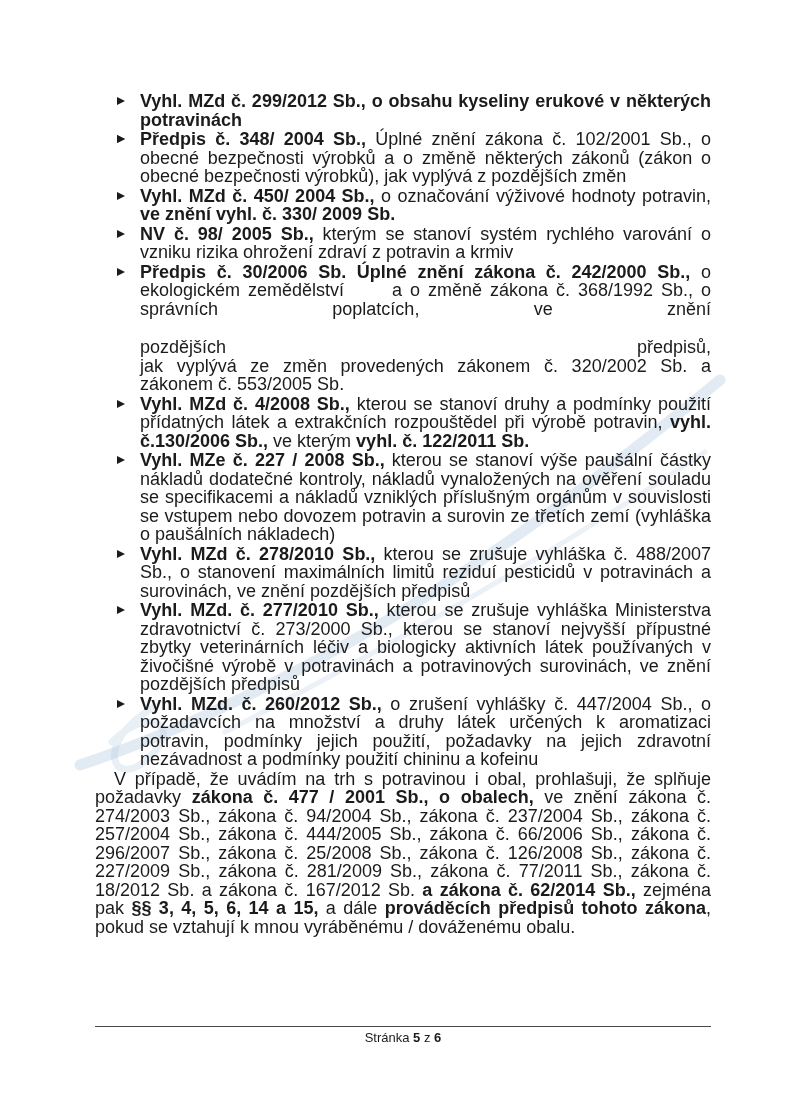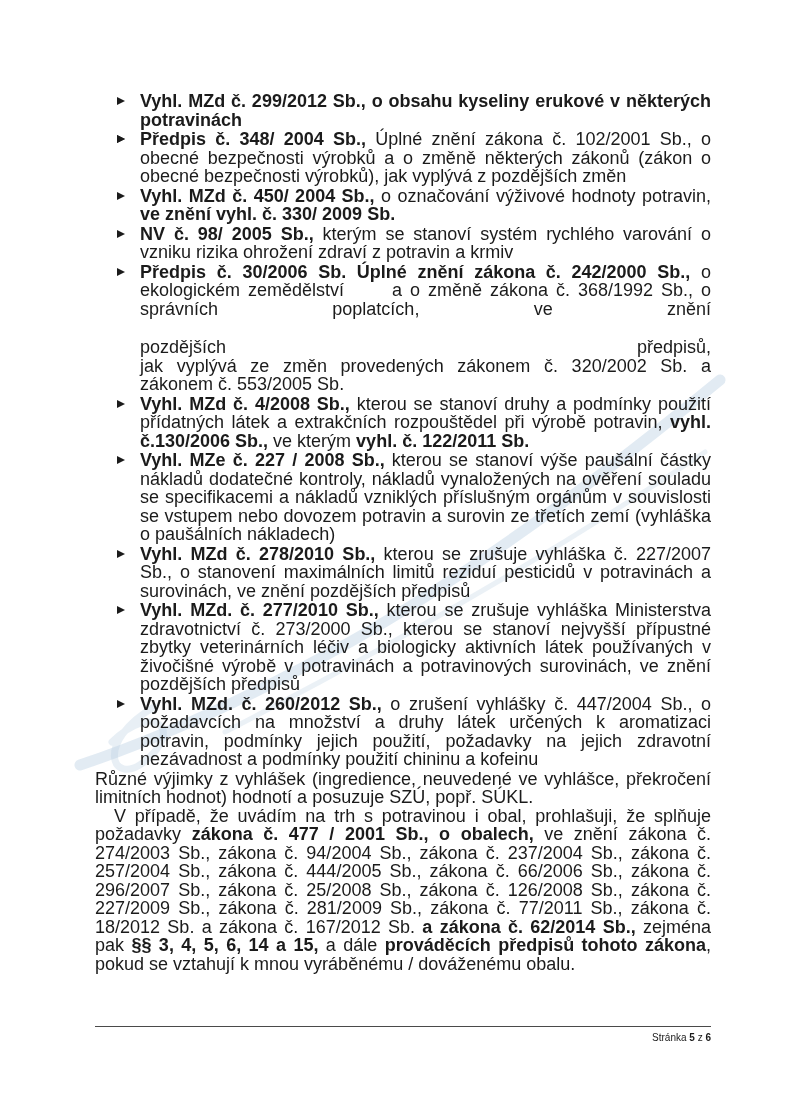--- a/index.html
+++ b/index.html
@@ -54,22 +54,22 @@
     display:inline-block;width:100%;
     text-align:justify;text-align-last:justify;margin-top:20px;
   }
   .para{margin:0;}
   .para-indent{text-indent:19px;}
 
   .footer{
     position:absolute;left:95px;top:1026px;width:616px;
     border-top:1px solid var(--divider);
     padding-top:3px;
-    text-align:right;
-    font-size:10px;line-height:16px;
+    text-align:center;
+    font-size:13px;line-height:16px;
     z-index:1;
   }
 </style>
 </head>
 <body>
 
 <div class="page">
 
   <svg class="watermark" viewBox="0 0 750 560" xmlns="http://www.w3.org/2000/svg" aria-hidden="true">
     <path class="wm-1" d="M60,505 C150,475 240,432 330,382 C440,320 560,235 700,120"></path>
@@ -80,25 +80,24 @@
   <div class="content">
     <ul class="reg-list">
         <li class="bullet-item"><span class="marker"></span><span><span class="b">Vyhl. MZd č. 299/2012 Sb., o obsahu kyseliny erukové v některých potravinách</span></span></li>
         <li class="bullet-item"><span class="marker"></span></li>
         <li class="bullet-item"><span class="marker"></span><span><span class="b">Předpis č. 348/ 2004 Sb.,</span><span> Úplné znění zákona č. 102/2001 Sb., o obecné bezpečnosti výrobků a o změně některých zákonů (zákon o obecné bezpečnosti výrobků), jak vyplývá z pozdějších změn</span></span></li>
         <li class="bullet-item"><span class="marker"></span><span><span class="b">Vyhl. MZd č. 450/ 2004 Sb.,</span><span> o označování výživové hodnoty potravin, </span><span class="b">ve znění vyhl. č. 330/ 2009 Sb.</span></span></li>
         <li class="bullet-item"><span class="marker"></span><span><span class="b">NV č. 98/ 2005 Sb.,</span><span> kterým se stanoví systém rychlého varování o vzniku rizika ohrožení zdraví z potravin a krmiv</span></span></li>
         <li class="bullet-item"><span class="marker"></span><span><span class="b">Předpis č. 30/2006 Sb. Úplné znění zákona č. 242/2000 Sb.,</span><span> o ekologickém zemědělství&nbsp;&nbsp;&nbsp;&nbsp;&nbsp;&nbsp;a o změně zákona č. 368/1992 Sb., o správních poplatcích, ve znění</span><span class="spread">pozdějších předpisů,</span><span>jak vyplývá ze změn provedených zákonem č. 320/2002 Sb. a zákonem č. 553/2005 Sb.</span></span></li>
         <li class="bullet-item"><span class="marker"></span><span><span class="b">Vyhl. MZd č. 4/2008 Sb.,</span><span> kterou se stanoví druhy a podmínky použití přídatných látek a extrakčních rozpouštědel při výrobě potravin, </span><span class="b">vyhl. č.130/2006 Sb.,</span><span> ve kterým </span><span class="b">vyhl. č. 122/2011 Sb.</span></span></li>
         <li class="bullet-item"><span class="marker"></span><span><span class="b">Vyhl. MZe č. 227 / 2008 Sb.,</span><span> kterou se stanoví výše paušální částky nákladů dodatečné kontroly, nákladů vynaložených na ověření souladu se specifikacemi a nákladů vzniklých příslušným orgánům v souvislosti se vstupem nebo dovozem potravin a surovin ze třetích zemí (vyhláška o paušálních nákladech)</span></span></li>
-        <li class="bullet-item"><span class="marker"></span><span><span class="b">Vyhl. MZd č. 278/2010 Sb.,</span><span> kterou se zrušuje vyhláška č. 227/2007 Sb., o stanovení maximálních limitů reziduí pesticidů v potravinách a surovinách, ve znění pozdějších předpisů</span></span></li>
+        <li class="bullet-item"><span class="marker"></span><span><span class="b">Vyhl. MZd č. 278/2010 Sb.,</span><span> kterou se zrušuje vyhláška č. 488/2007 Sb., o stanovení maximálních limitů reziduí pesticidů v potravinách a surovinách, ve znění pozdějších předpisů</span></span></li>
         <li class="bullet-item"><span class="marker"></span><span><span class="b">Vyhl. MZd. č. 277/2010 Sb.,</span><span> kterou se zrušuje vyhláška Ministerstva zdravotnictví č. 273/2000 Sb., kterou se stanoví nejvyšší přípustné zbytky veterinárních léčiv a biologicky aktivních látek používaných v živočišné výrobě v potravinách a potravinových surovinách, ve znění pozdějších předpisů</span></span></li>
         <li class="bullet-item"><span class="marker"></span><span><span class="b">Vyhl. MZd. č. 260/2012 Sb.,</span><span> o zrušení vyhlášky č. 447/2004 Sb., o požadavcích na množství a druhy látek určených k aromatizaci potravin, podmínky jejich použití, požadavky na jejich zdravotní nezávadnost a podmínky použití chininu a kofeinu</span></span></li>
       </ul>
-    <p class="para"><span>Různé výjimky z vyhlášek (ingredience, neuvedené ve vyhlášce, překročení limitních hodnot) hodnotí a posuzuje SZÚ, popř. SÚKL.</span></p>
     <p class="para para-indent"><span>V případě, že uvádím na trh s potravinou i obal, prohlašuji, že splňuje požadavky </span><span class="b">zákona č. 477 / 2001 Sb., o obalech,</span><span> ve znění zákona č. 274/2003 Sb., zákona č. 94/2004 Sb., zákona č. 237/2004 Sb., zákona č. 257/2004 Sb., zákona č. 444/2005 Sb., zákona č. 66/2006 Sb., zákona č. 296/2007 Sb., zákona č. 25/2008 Sb., zákona č. 126/2008 Sb., zákona č. 227/2009 Sb., zákona č. 281/2009 Sb., zákona č. 77/2011 Sb., zákona č. 18/2012 Sb. a zákona č. 167/2012 Sb. </span><span class="b">a zákona č. 62/2014 Sb.,</span><span> zejména pak </span><span class="b">§§ 3, 4, 5, 6, 14 a 15,</span><span> a dále </span><span class="b">prováděcích předpisů tohoto zákona</span><span>, pokud se vztahují k mnou vyráběnému / dováženému obalu.</span></p>
   </div>
 
   <div class="footer">
     <div class="footer-text"><span>Stránka </span><span class="b">5</span><span> z </span><span class="b">6</span></div>
   </div>
 
 </div>
 
 </body></html>

